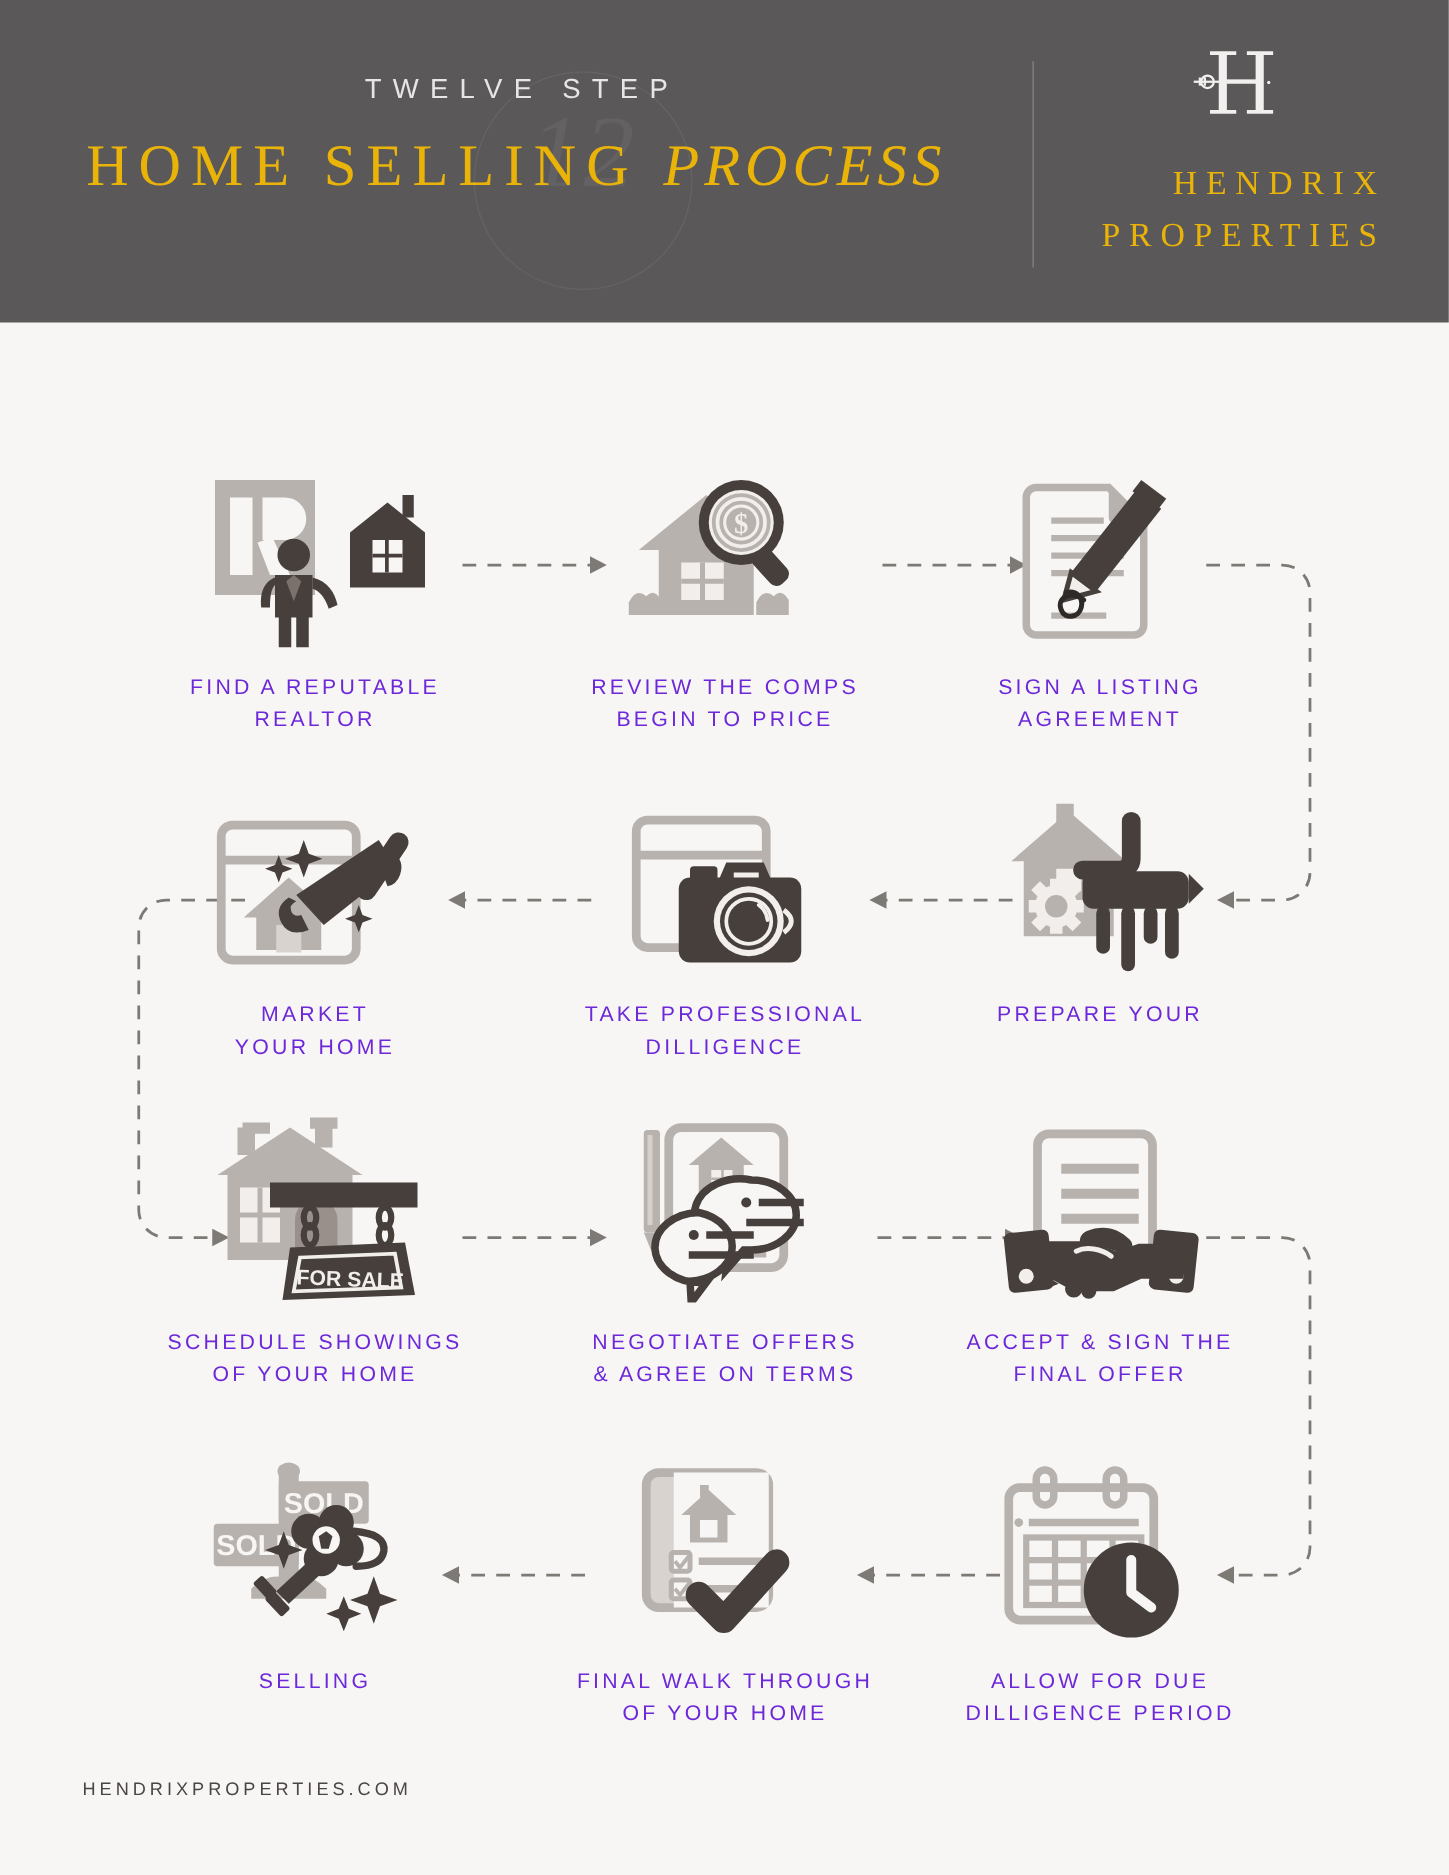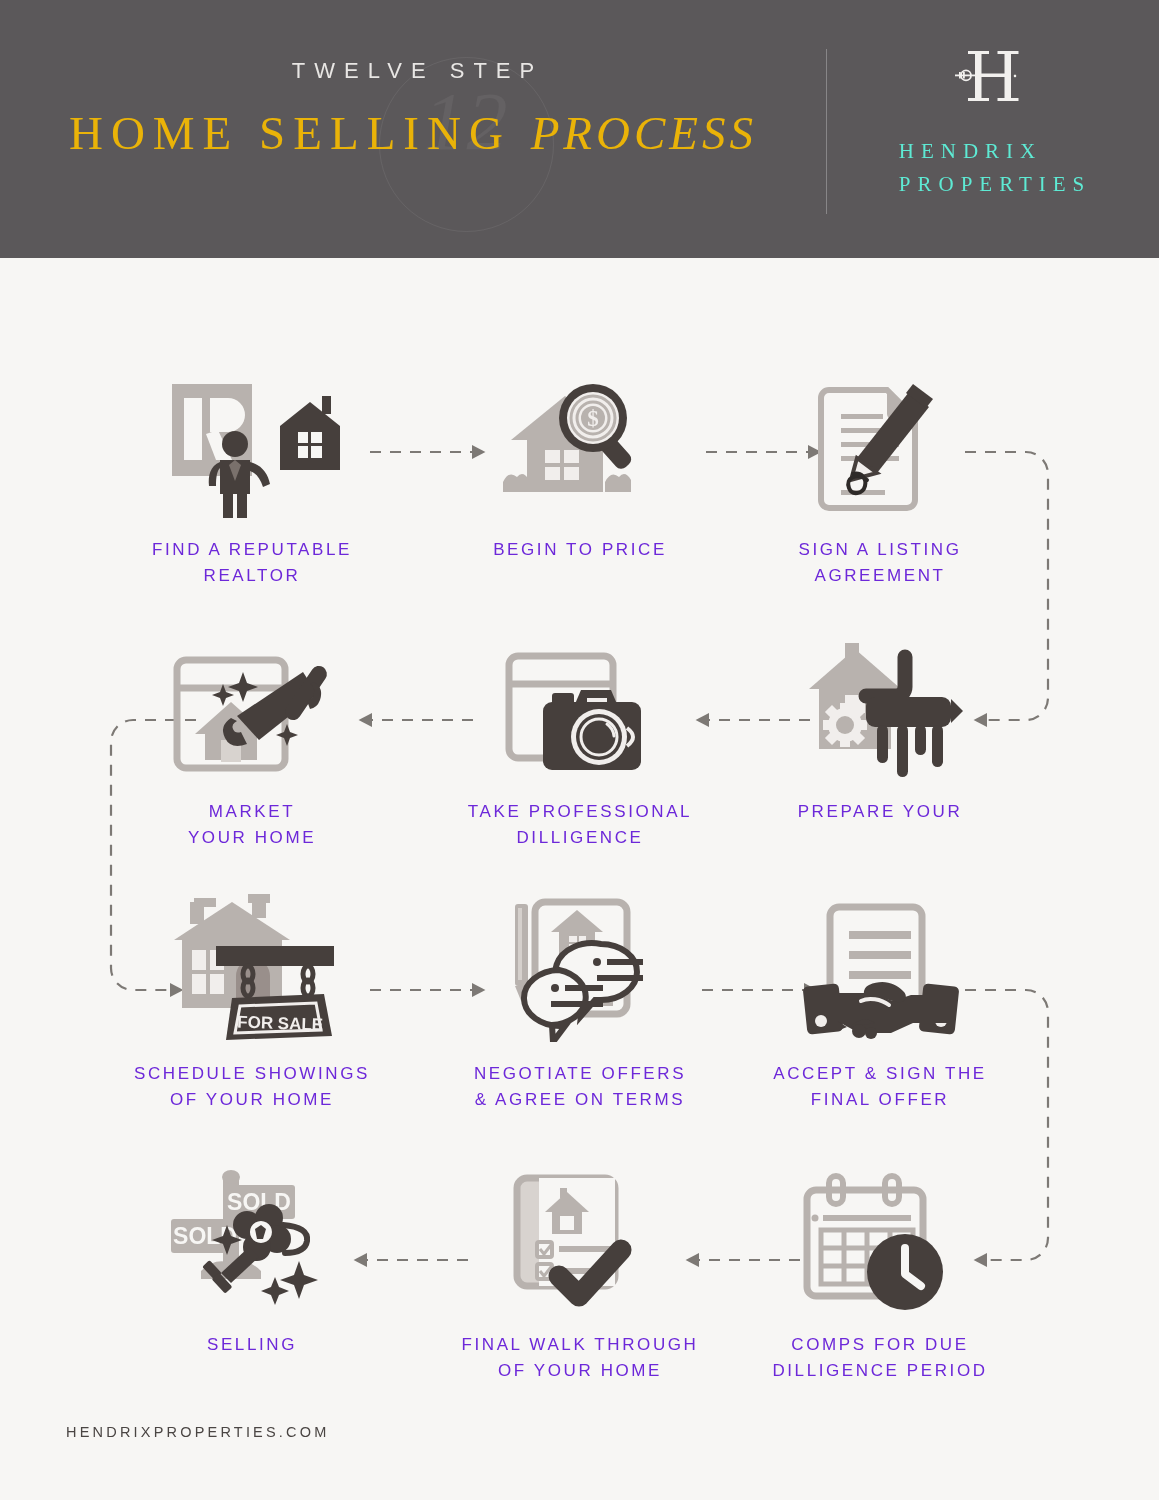--- a/index.html
+++ b/index.html
@@ -72,25 +72,25 @@
     position:absolute;
     left:826px; top:0;
     width:333px; height:258px;
     display:flex; flex-direction:column;
     align-items:center; justify-content:center;
     padding-bottom:4px;
   }
   .brand-mark { margin-bottom:25px; margin-top:-6px; }
   .brand-name {
     font-family:"Liberation Serif", serif;
-    font-size:21px;
+    font-size:27px;
     letter-spacing:7px;
-    color:#5eead4;
+    color:#eab308;
     line-height:1.55;
-    text-align:left;
+    text-align:right;
     margin-left:5px;
   }
 
   
   .grid {
     position:absolute;
     left:0; top:258px;
     width:1159px; height:1242px;
   }
   .cell {
@@ -263,20 +263,21 @@
 
         <circle cx="100" cy="40" r="34" fill="#463f3c"></circle>
         <circle cx="100" cy="40" r="26" fill="#f1eeec"></circle>
         <circle cx="100" cy="40" r="22" fill="none" stroke="#b8b2ae" stroke-width="3"></circle>
         <circle cx="100" cy="40" r="16" fill="none" stroke="#b8b2ae" stroke-width="3"></circle>
         <circle cx="100" cy="40" r="12" fill="#b8b2ae"></circle>
         <text x="100" y="48" font-family="Liberation Serif, serif" font-size="23" font-weight="bold" fill="#f1eeec" text-anchor="middle">$</text>
       </svg>
     </div>
     <div class="caption">
+      <div>REVIEW THE COMPS</div>
       <div>BEGIN TO PRICE</div>
     </div>
   </div>
 
   <div class="cell r1 c3">
     <div class="icon-wrap">
       <svg width="150" height="140" viewBox="0 0 150 140">
         <path d="M24,12 h58 l28,28 v82 a8,8 0 0 1 -8,8 h-78 a8,8 0 0 1 -8,-8 v-102 a8,8 0 0 1 8,-8 z" fill="#f7f6f4" stroke="#b8b2ae" stroke-width="6"></path>
         <path d="M82,12 v24 a6,6 0 0 0 6,6 h22" fill="#b8b2ae"></path>
         <g fill="#b8b2ae">
@@ -593,20 +594,20 @@
           <line x1="51" y1="62" x2="51" y2="116"></line>
           <line x1="74" y1="62" x2="74" y2="116"></line>
           <line x1="97" y1="62" x2="97" y2="116"></line>
         </g>
 
         <circle cx="112" cy="104" r="38" fill="#463f3c"></circle>
         <path d="M112,80 v26 l16,12" fill="none" stroke="#f7f6f4" stroke-width="8" stroke-linecap="round" stroke-linejoin="round"></path>
       </svg>
     </div>
     <div class="caption">
-      <div>COMPS FOR DUE</div>
+      <div>ALLOW FOR DUE</div>
       <div>DILLIGENCE PERIOD</div>
     </div>
   </div>
 
 </div>
 
 <div class="footer">HENDRIXPROPERTIES.COM</div>
 
 </body></html>

